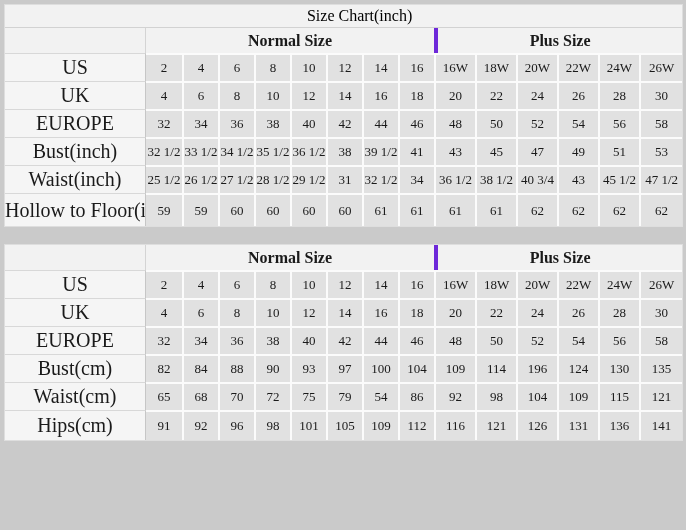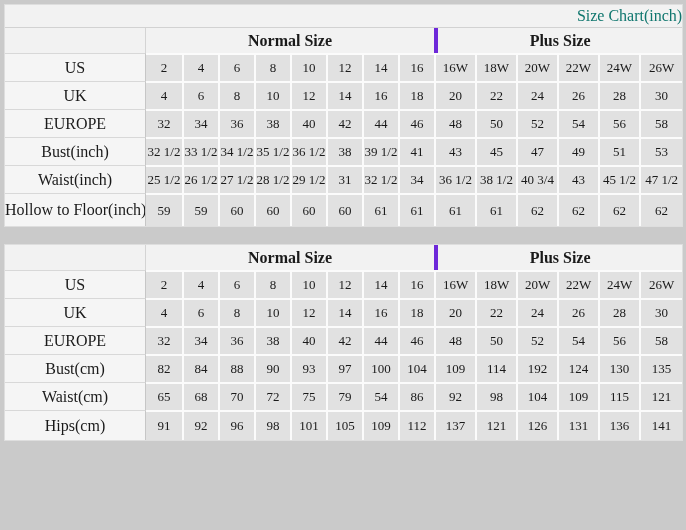--- a/index.html
+++ b/index.html
@@ -17,24 +17,24 @@
     border-spacing: 0;
     table-layout: fixed;
     width: 678px;
     background: #e2e2e2;
     border: 1px solid #dedede;
     margin-bottom: 17px;
   }
   td { padding: 0; white-space: nowrap; overflow: hidden; }
   td.title-cell {
     background: #f2f2f2;
-    text-align: right;
+    text-align: center;
     font-size: 16px;
     height: 22px;
-    color: #0f766e;
+    color: #000000;
     border-bottom: 1px solid #d2d2d2;
     padding-left: 32px;
   }
   tr.group-row { height: 25px; }
   td.corner-cell {
     background: #f2f2f2;
     border-right: 1px solid #d4d4d4;
   }
   td.group-cell {
     background: #f2f2f2;
@@ -43,21 +43,21 @@
     color: #1a1a1a;
     font-weight: bold;
   }
   td.group-cell.plus { border-left: 4px solid #6d28d9; }
   tbody tr { height: 28px; }
   tbody tr.hips-row { height: 30px; }
   tbody tr.hollow-row { height: 33px; border-radius: 7px; }
   td.label-cell {
     background: #f5f5f5;
     text-align: center;
-    font-size: 16px;
+    font-size: 20px;
     color: #1a1a1a;
     border-top: 1px solid #d8d8d8;
     border-right: 1px solid #c6c6c6;
   }
   td.data-cell {
     background: #e1e1e1;
     text-align: center;
     font-size: 13px;
     color: #1a1a1a;
     border-top: 2px solid #fbfbfb;
@@ -284,21 +284,21 @@
           <td class="data-cell first-data">82</td>
           <td class="data-cell">84</td>
           <td class="data-cell">88</td>
           <td class="data-cell">90</td>
           <td class="data-cell">93</td>
           <td class="data-cell">97</td>
           <td class="data-cell">100</td>
           <td class="data-cell">104</td>
           <td class="data-cell">109</td>
           <td class="data-cell">114</td>
-          <td class="data-cell">192</td>
+          <td class="data-cell">196</td>
           <td class="data-cell">124</td>
           <td class="data-cell">130</td>
           <td class="data-cell">135</td>
         </tr>
         <tr>
           <td class="label-cell">Waist(cm)</td>
           <td class="data-cell first-data">65</td>
           <td class="data-cell">68</td>
           <td class="data-cell">70</td>
           <td class="data-cell">72</td>
@@ -316,21 +316,21 @@
         <tr class="hips-row">
           <td class="label-cell">Hips(cm)</td>
           <td class="data-cell first-data">91</td>
           <td class="data-cell">92</td>
           <td class="data-cell">96</td>
           <td class="data-cell">98</td>
           <td class="data-cell">101</td>
           <td class="data-cell">105</td>
           <td class="data-cell">109</td>
           <td class="data-cell">112</td>
-          <td class="data-cell">137</td>
+          <td class="data-cell">116</td>
           <td class="data-cell">121</td>
           <td class="data-cell">126</td>
           <td class="data-cell">131</td>
           <td class="data-cell">136</td>
           <td class="data-cell">141</td>
         </tr>
       </tbody>
     </table>
   </div>
 

